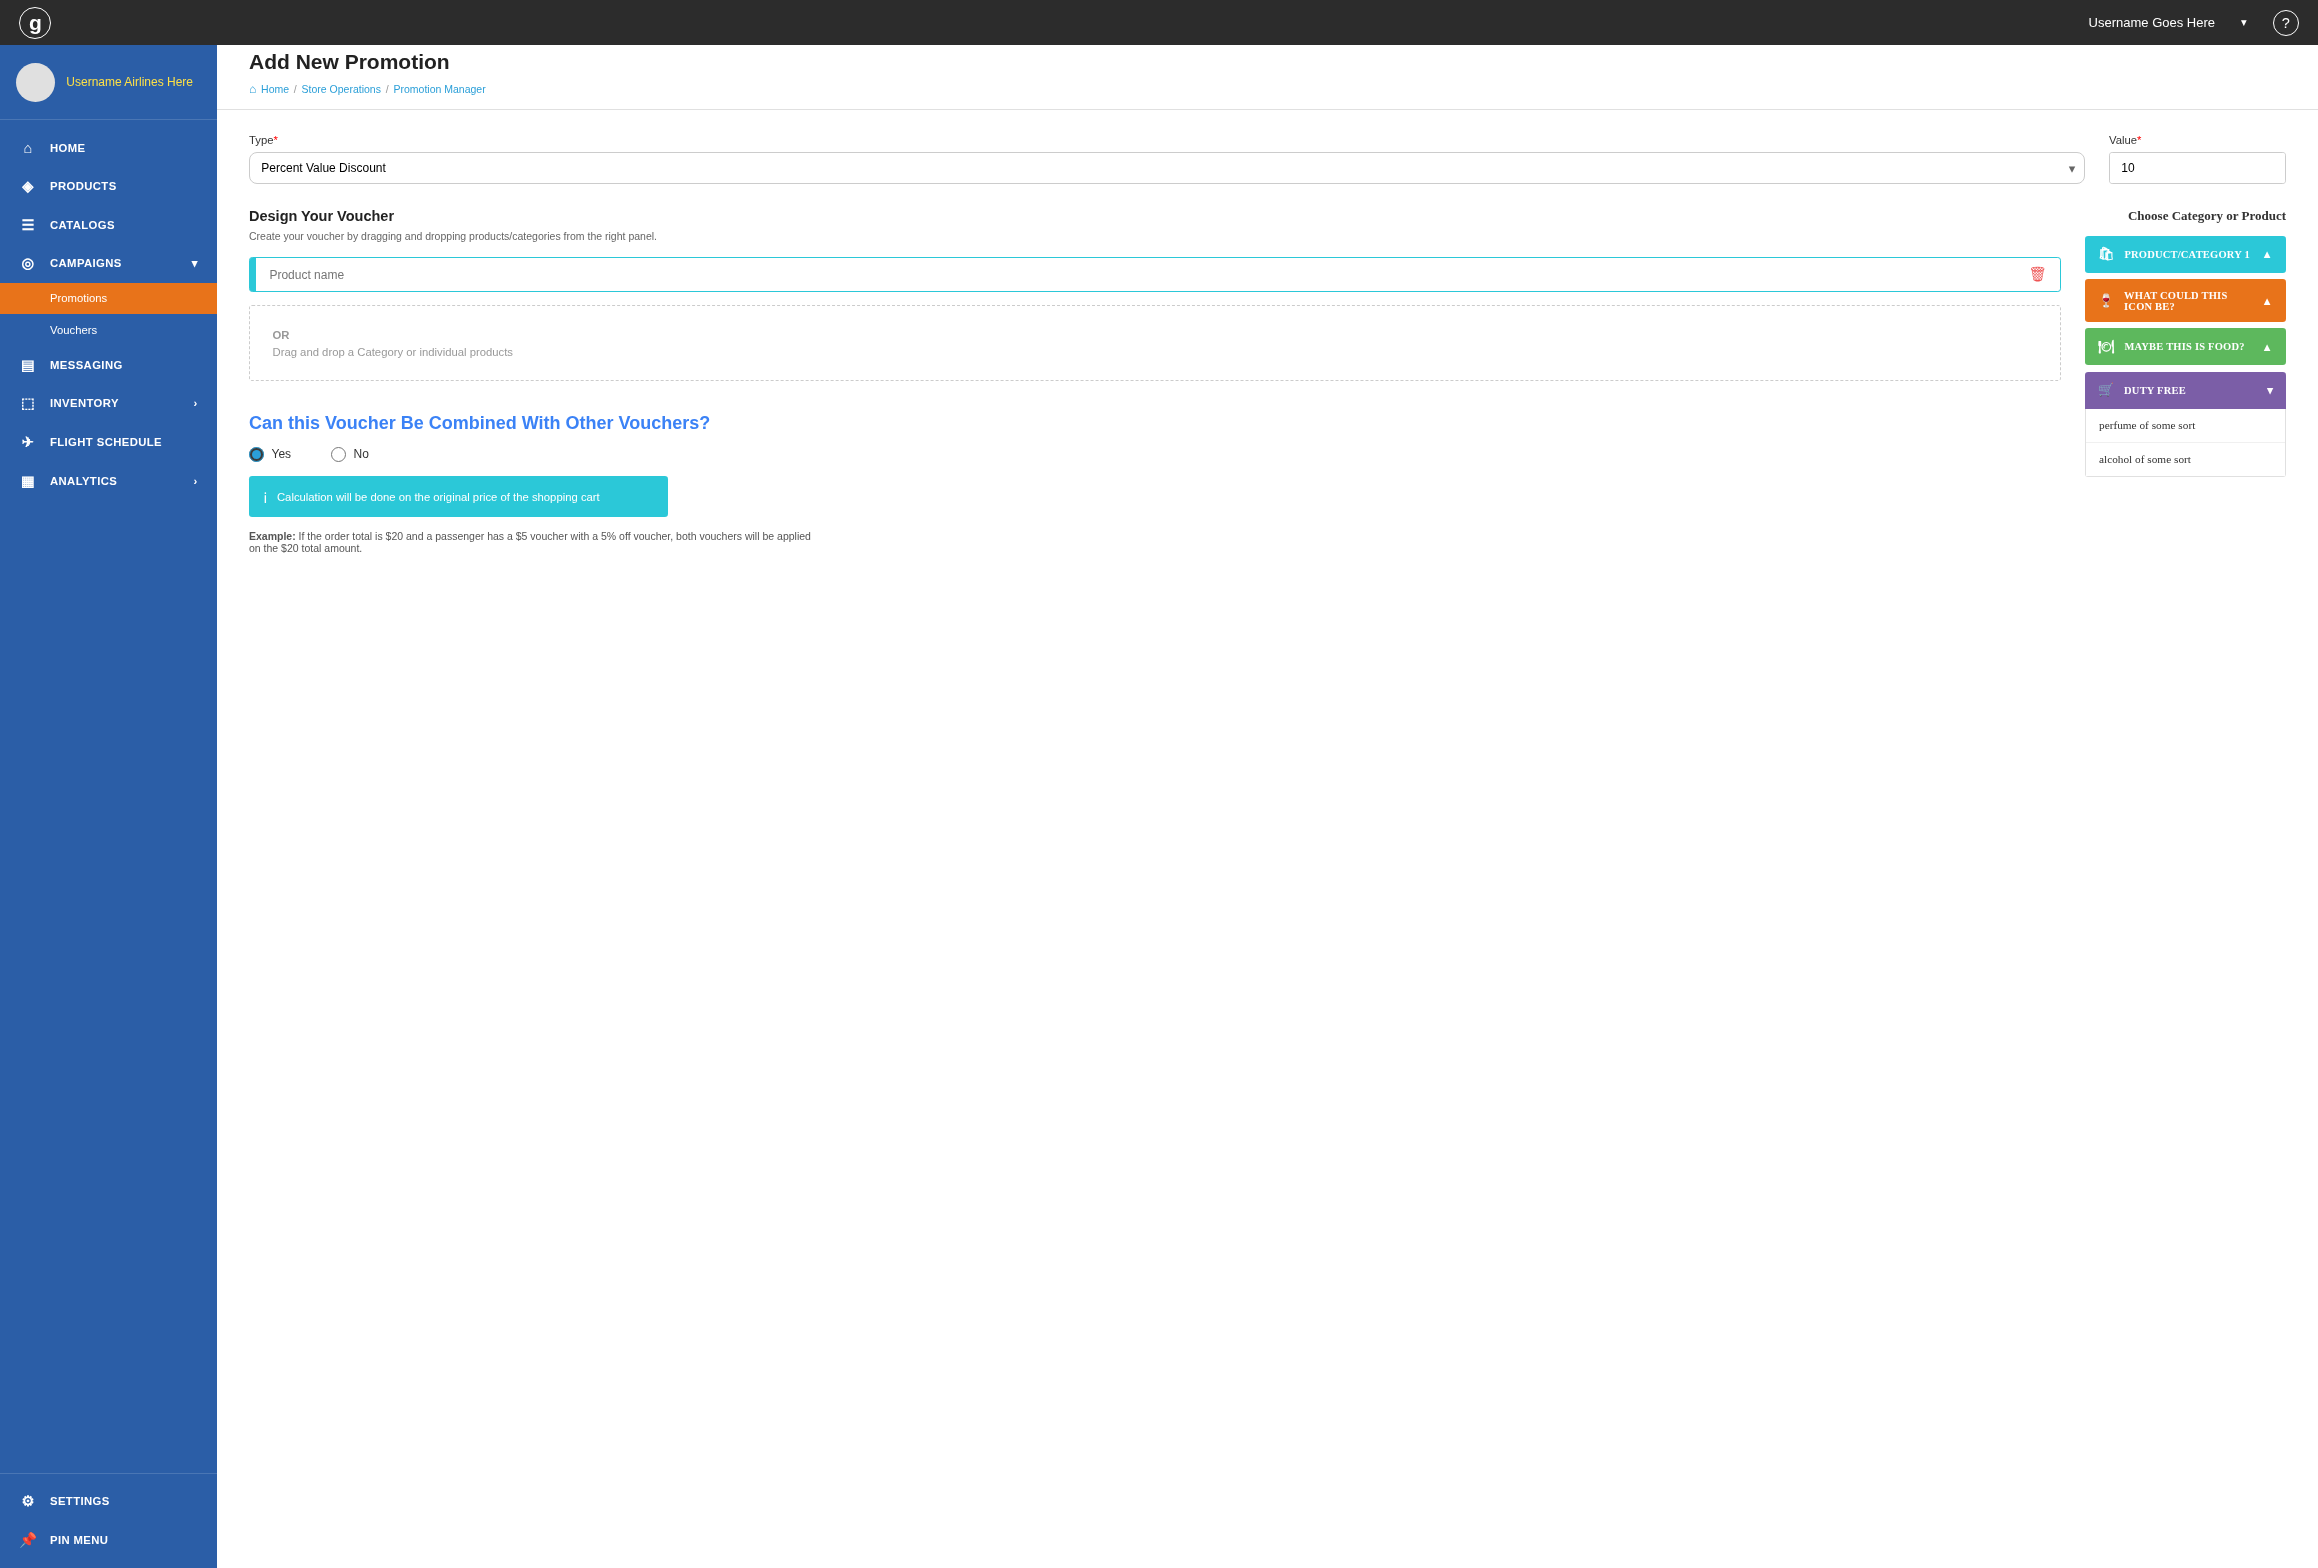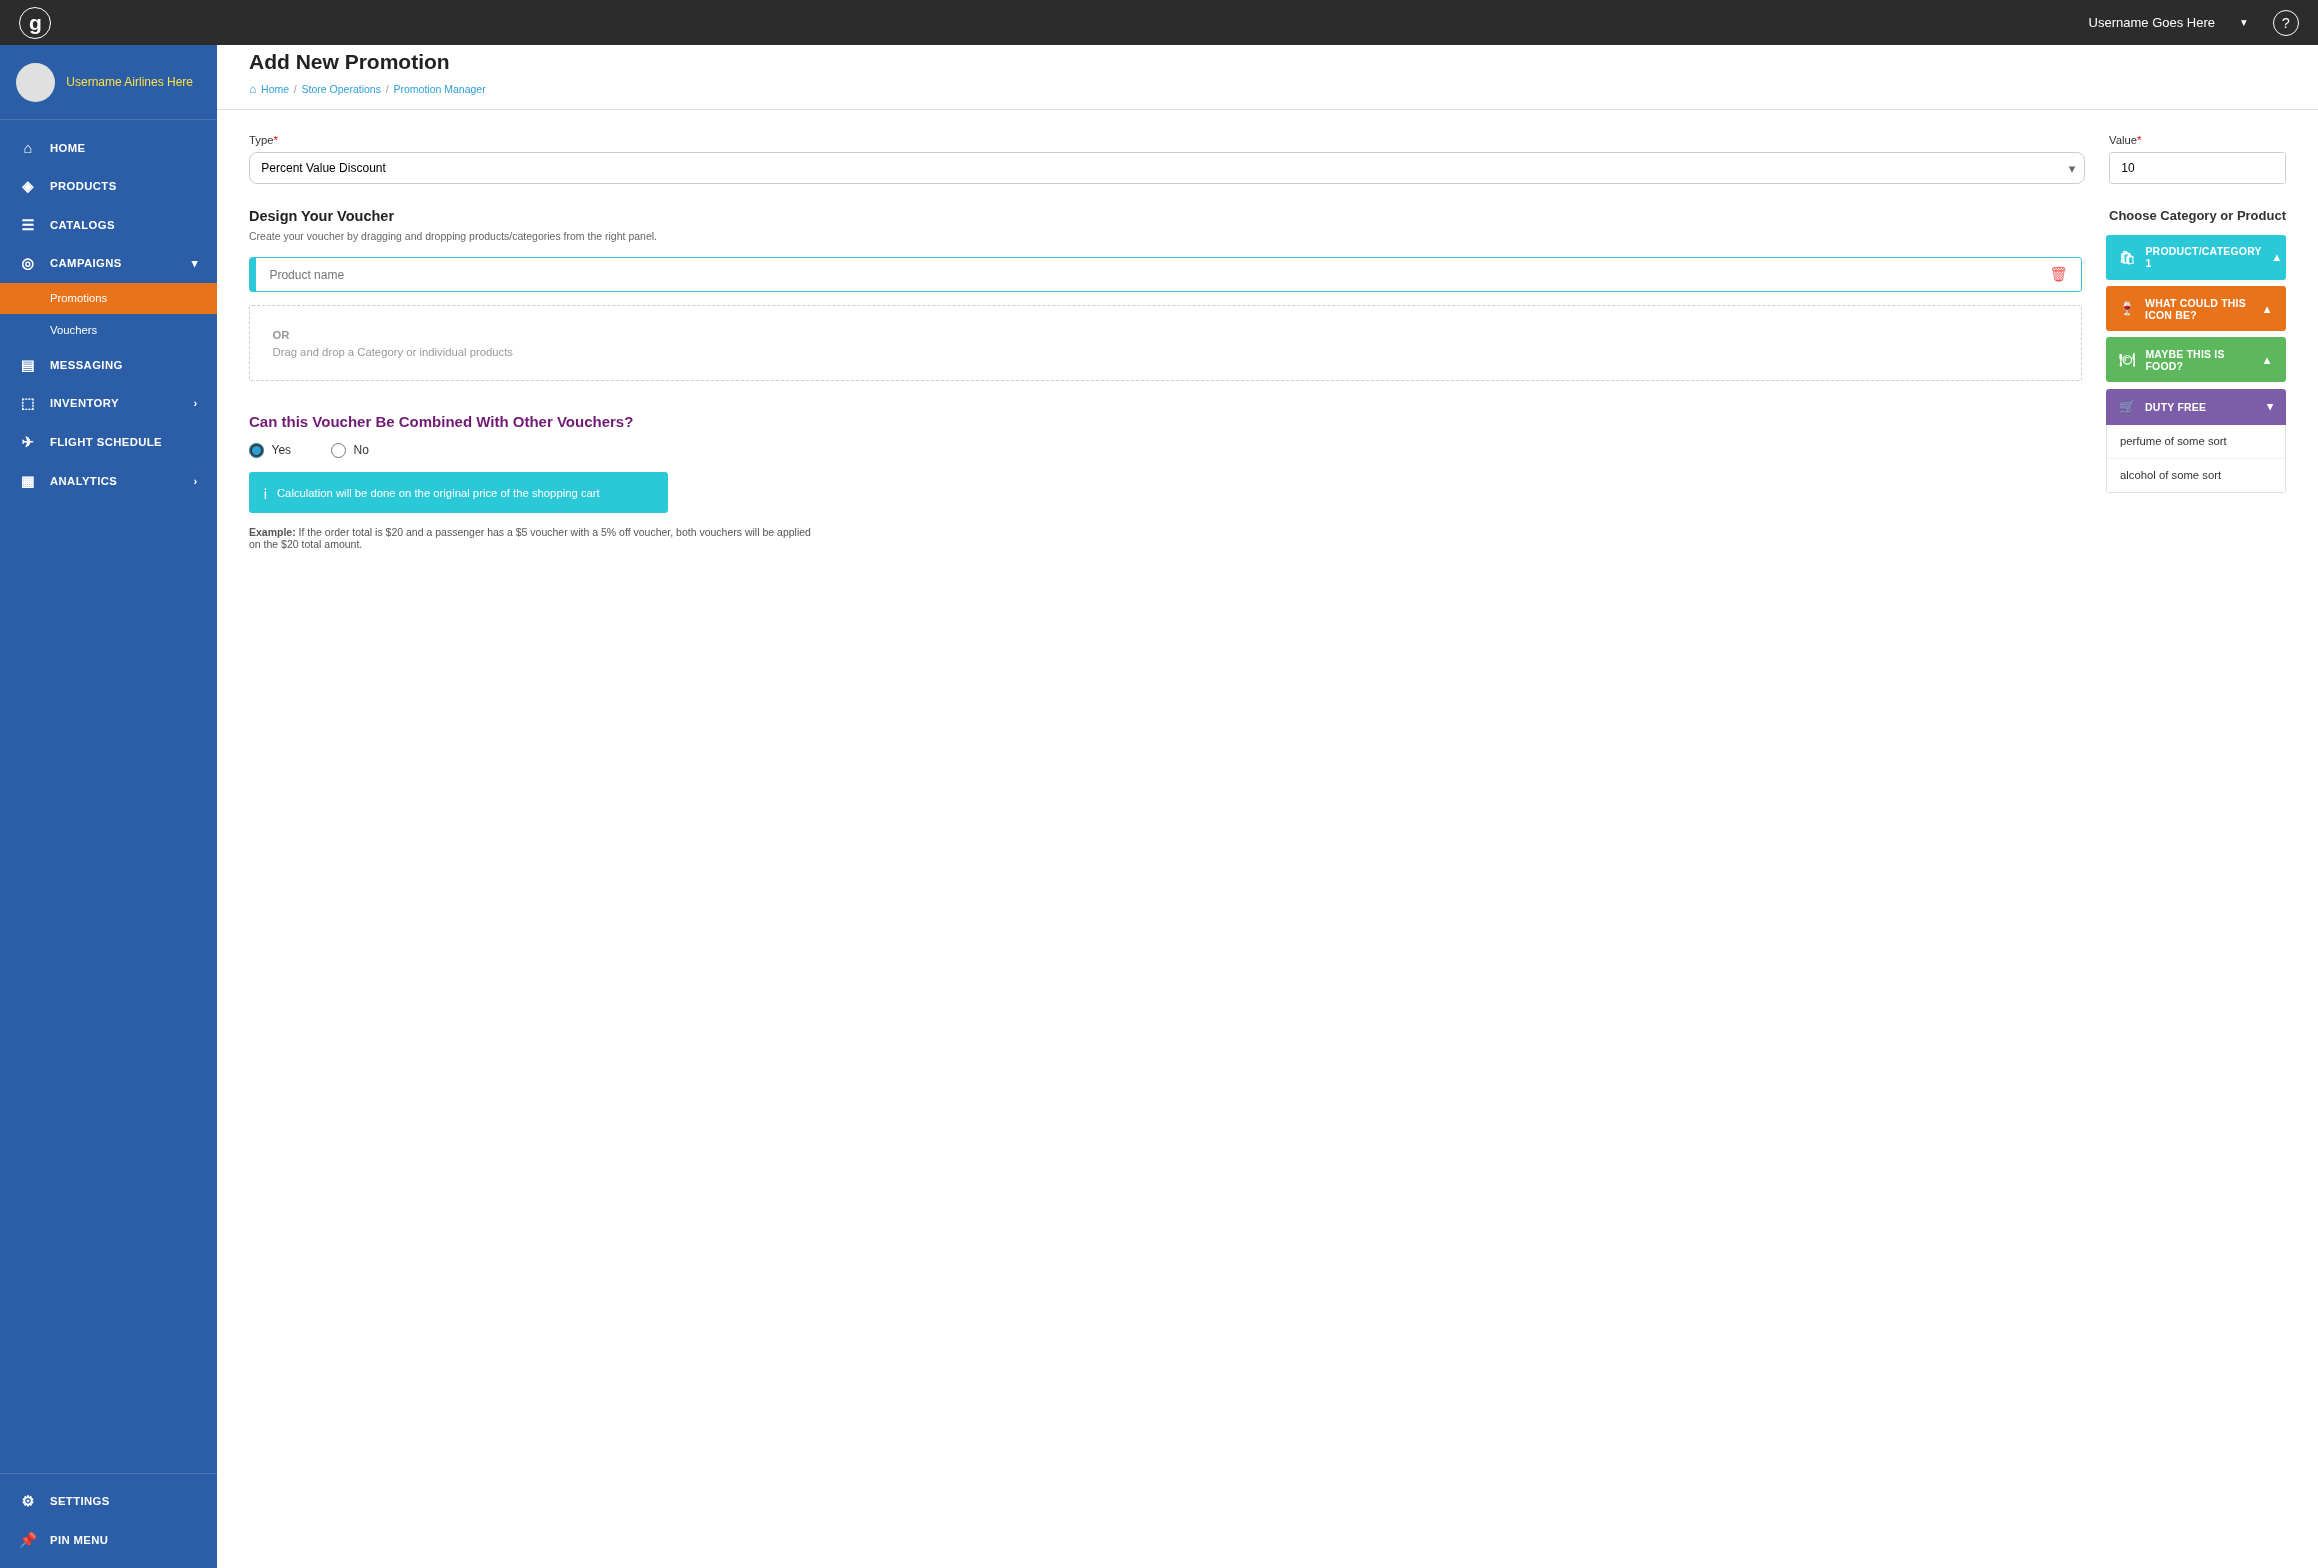--- a/index.html
+++ b/index.html
@@ -227,22 +227,23 @@
 
     
     .voucher-section {
       display: flex;
       gap: 24px;
     }
     .voucher-left {
       flex: 1;
     }
     .voucher-right {
-      width: 180px;
-      flex-shrink: 0;
+      width: 201px;
+      flex-shrink: 0;
+      font-family: Liberation Serif, serif;
     }
     .section-title {
       font-size: 14.5px;
       font-weight: 700;
       color: #222;
       margin-bottom: 6px;
     }
     .section-subtitle {
       font-size: 10.5px;
       color: #666;
@@ -337,23 +338,23 @@
       cursor: pointer;
       border-bottom: 0.8px solid #f0f0f0;
     }
     .cat-sub-item:last-child { border-bottom: none; }
 
     
     .combine-section {
       margin-top: 32px;
     }
     .combine-title {
-      font-size: 15px;
+      font-size: 18px;
       font-weight: 700;
-      color: #701a75;
+      color: #3b82f6;
       margin-bottom: 13px;
     }
     .radio-group {
       display: flex;
       gap: 40px;
       margin-bottom: 14.5px;
     }
     .radio-label {
       display: flex;
       align-items: center;

